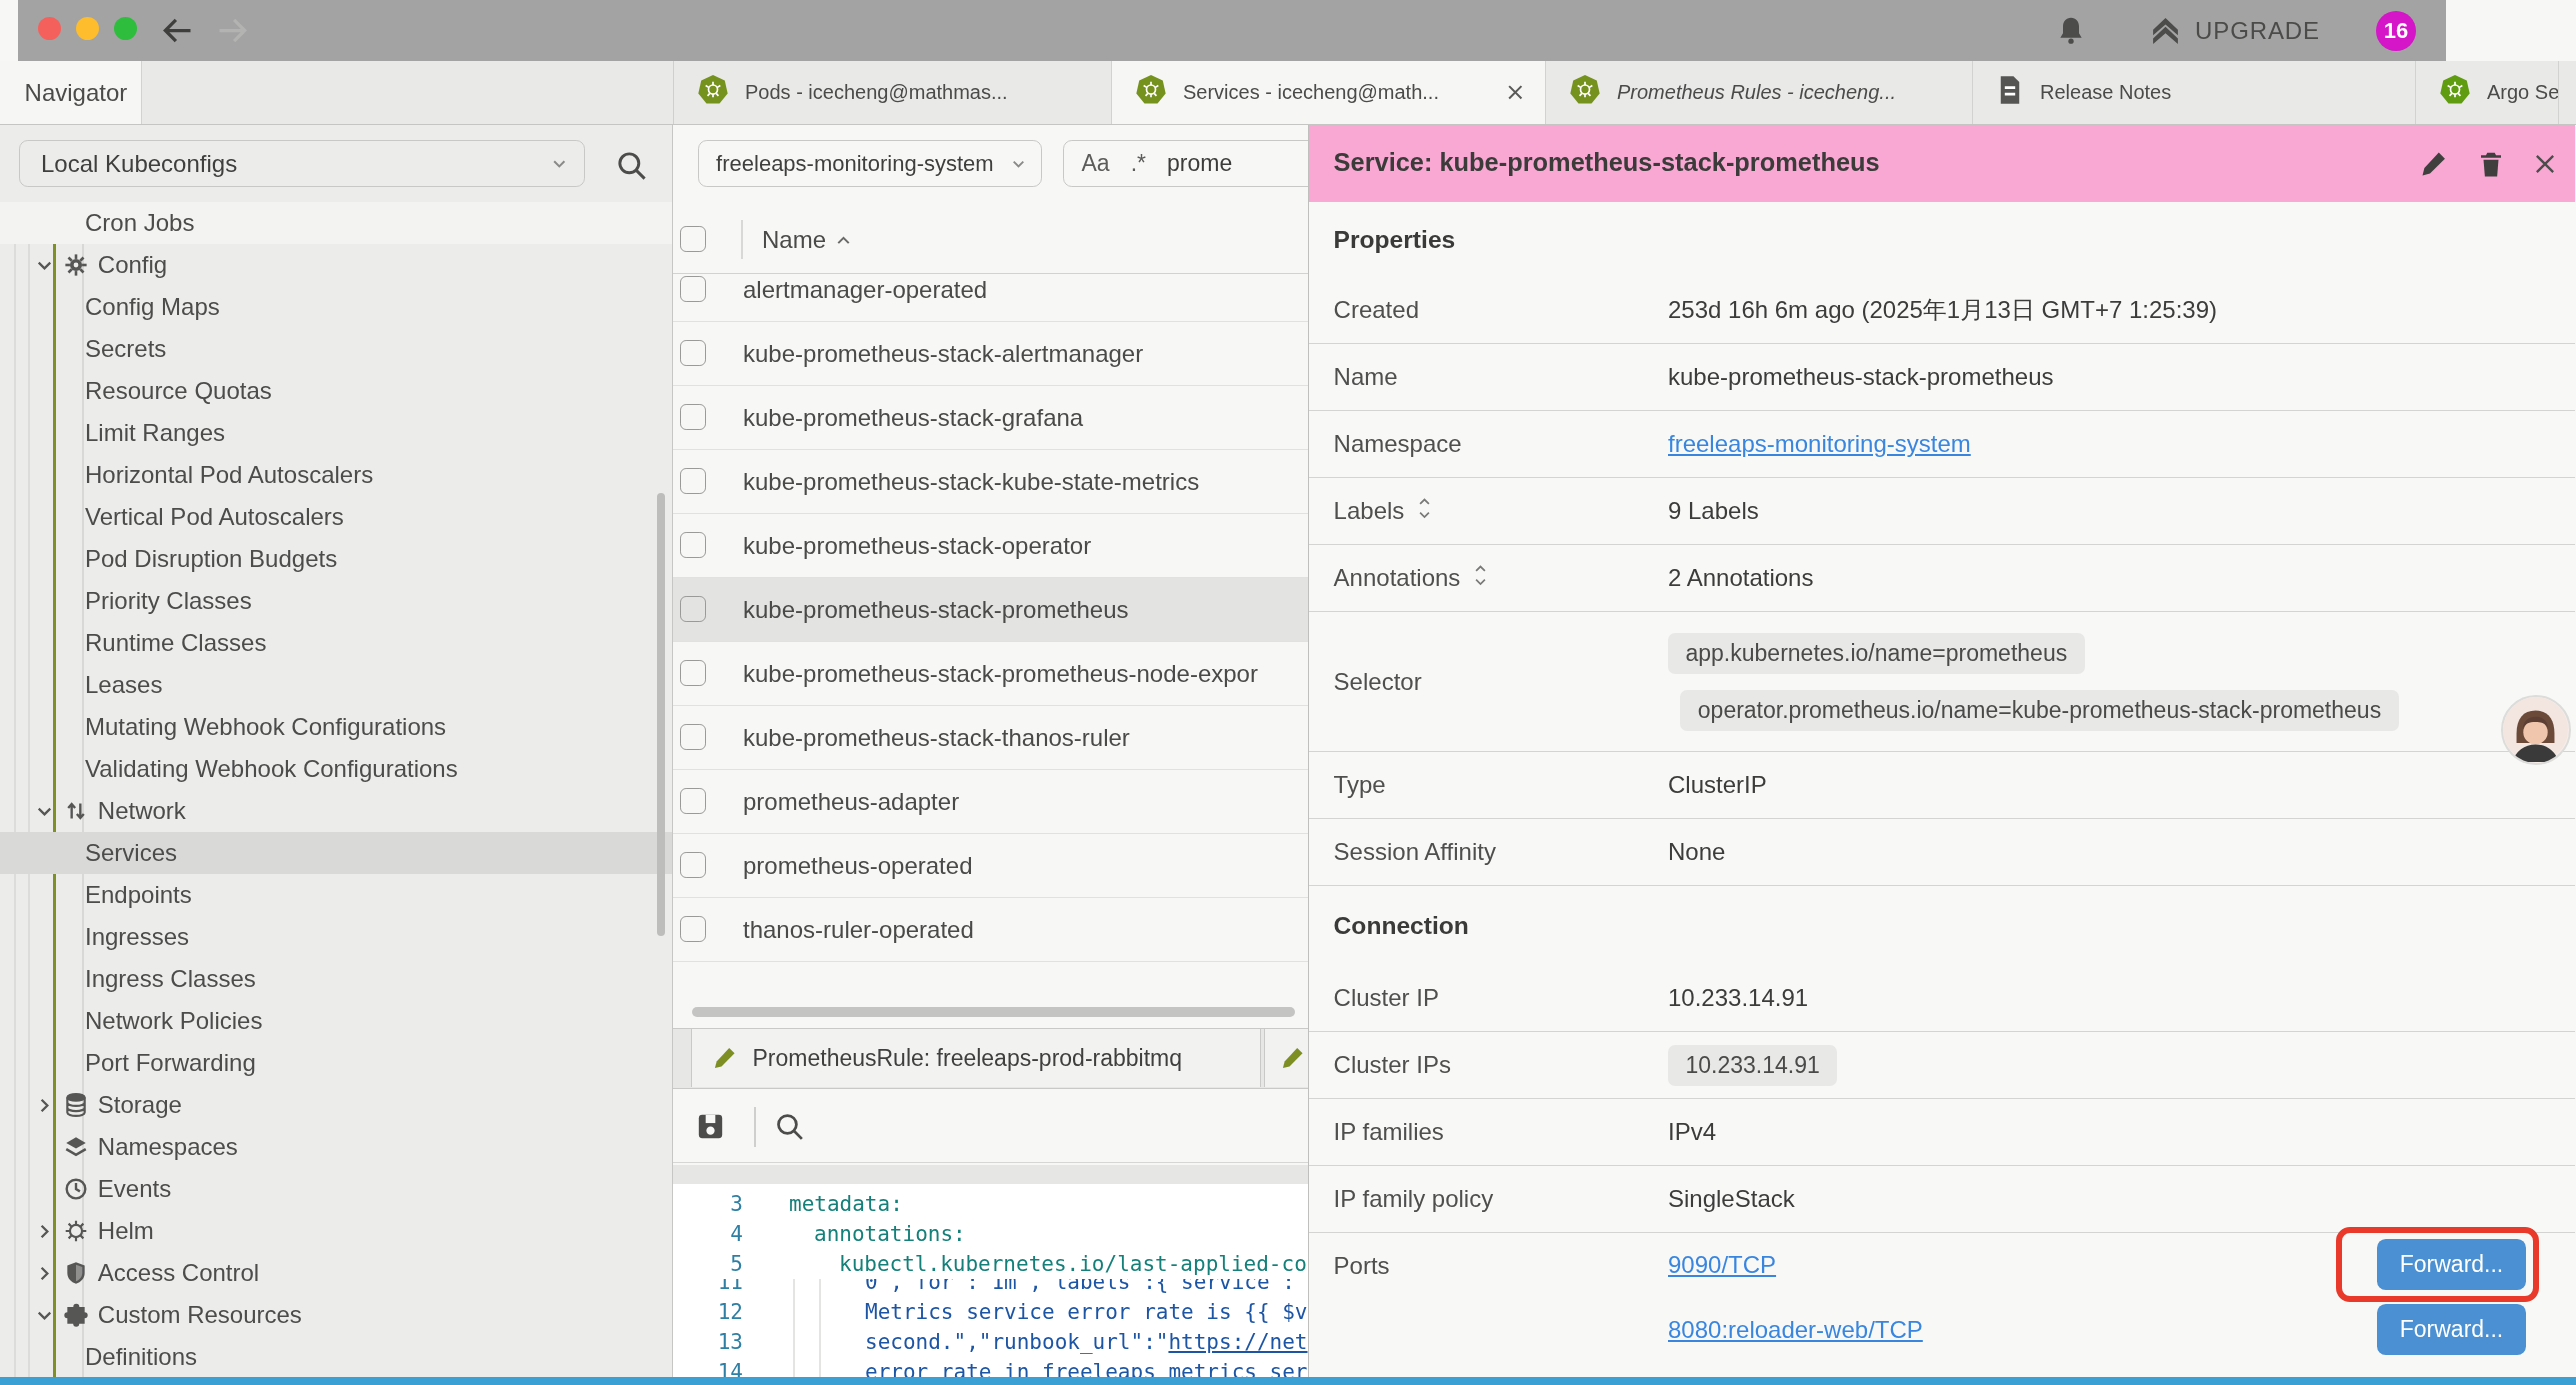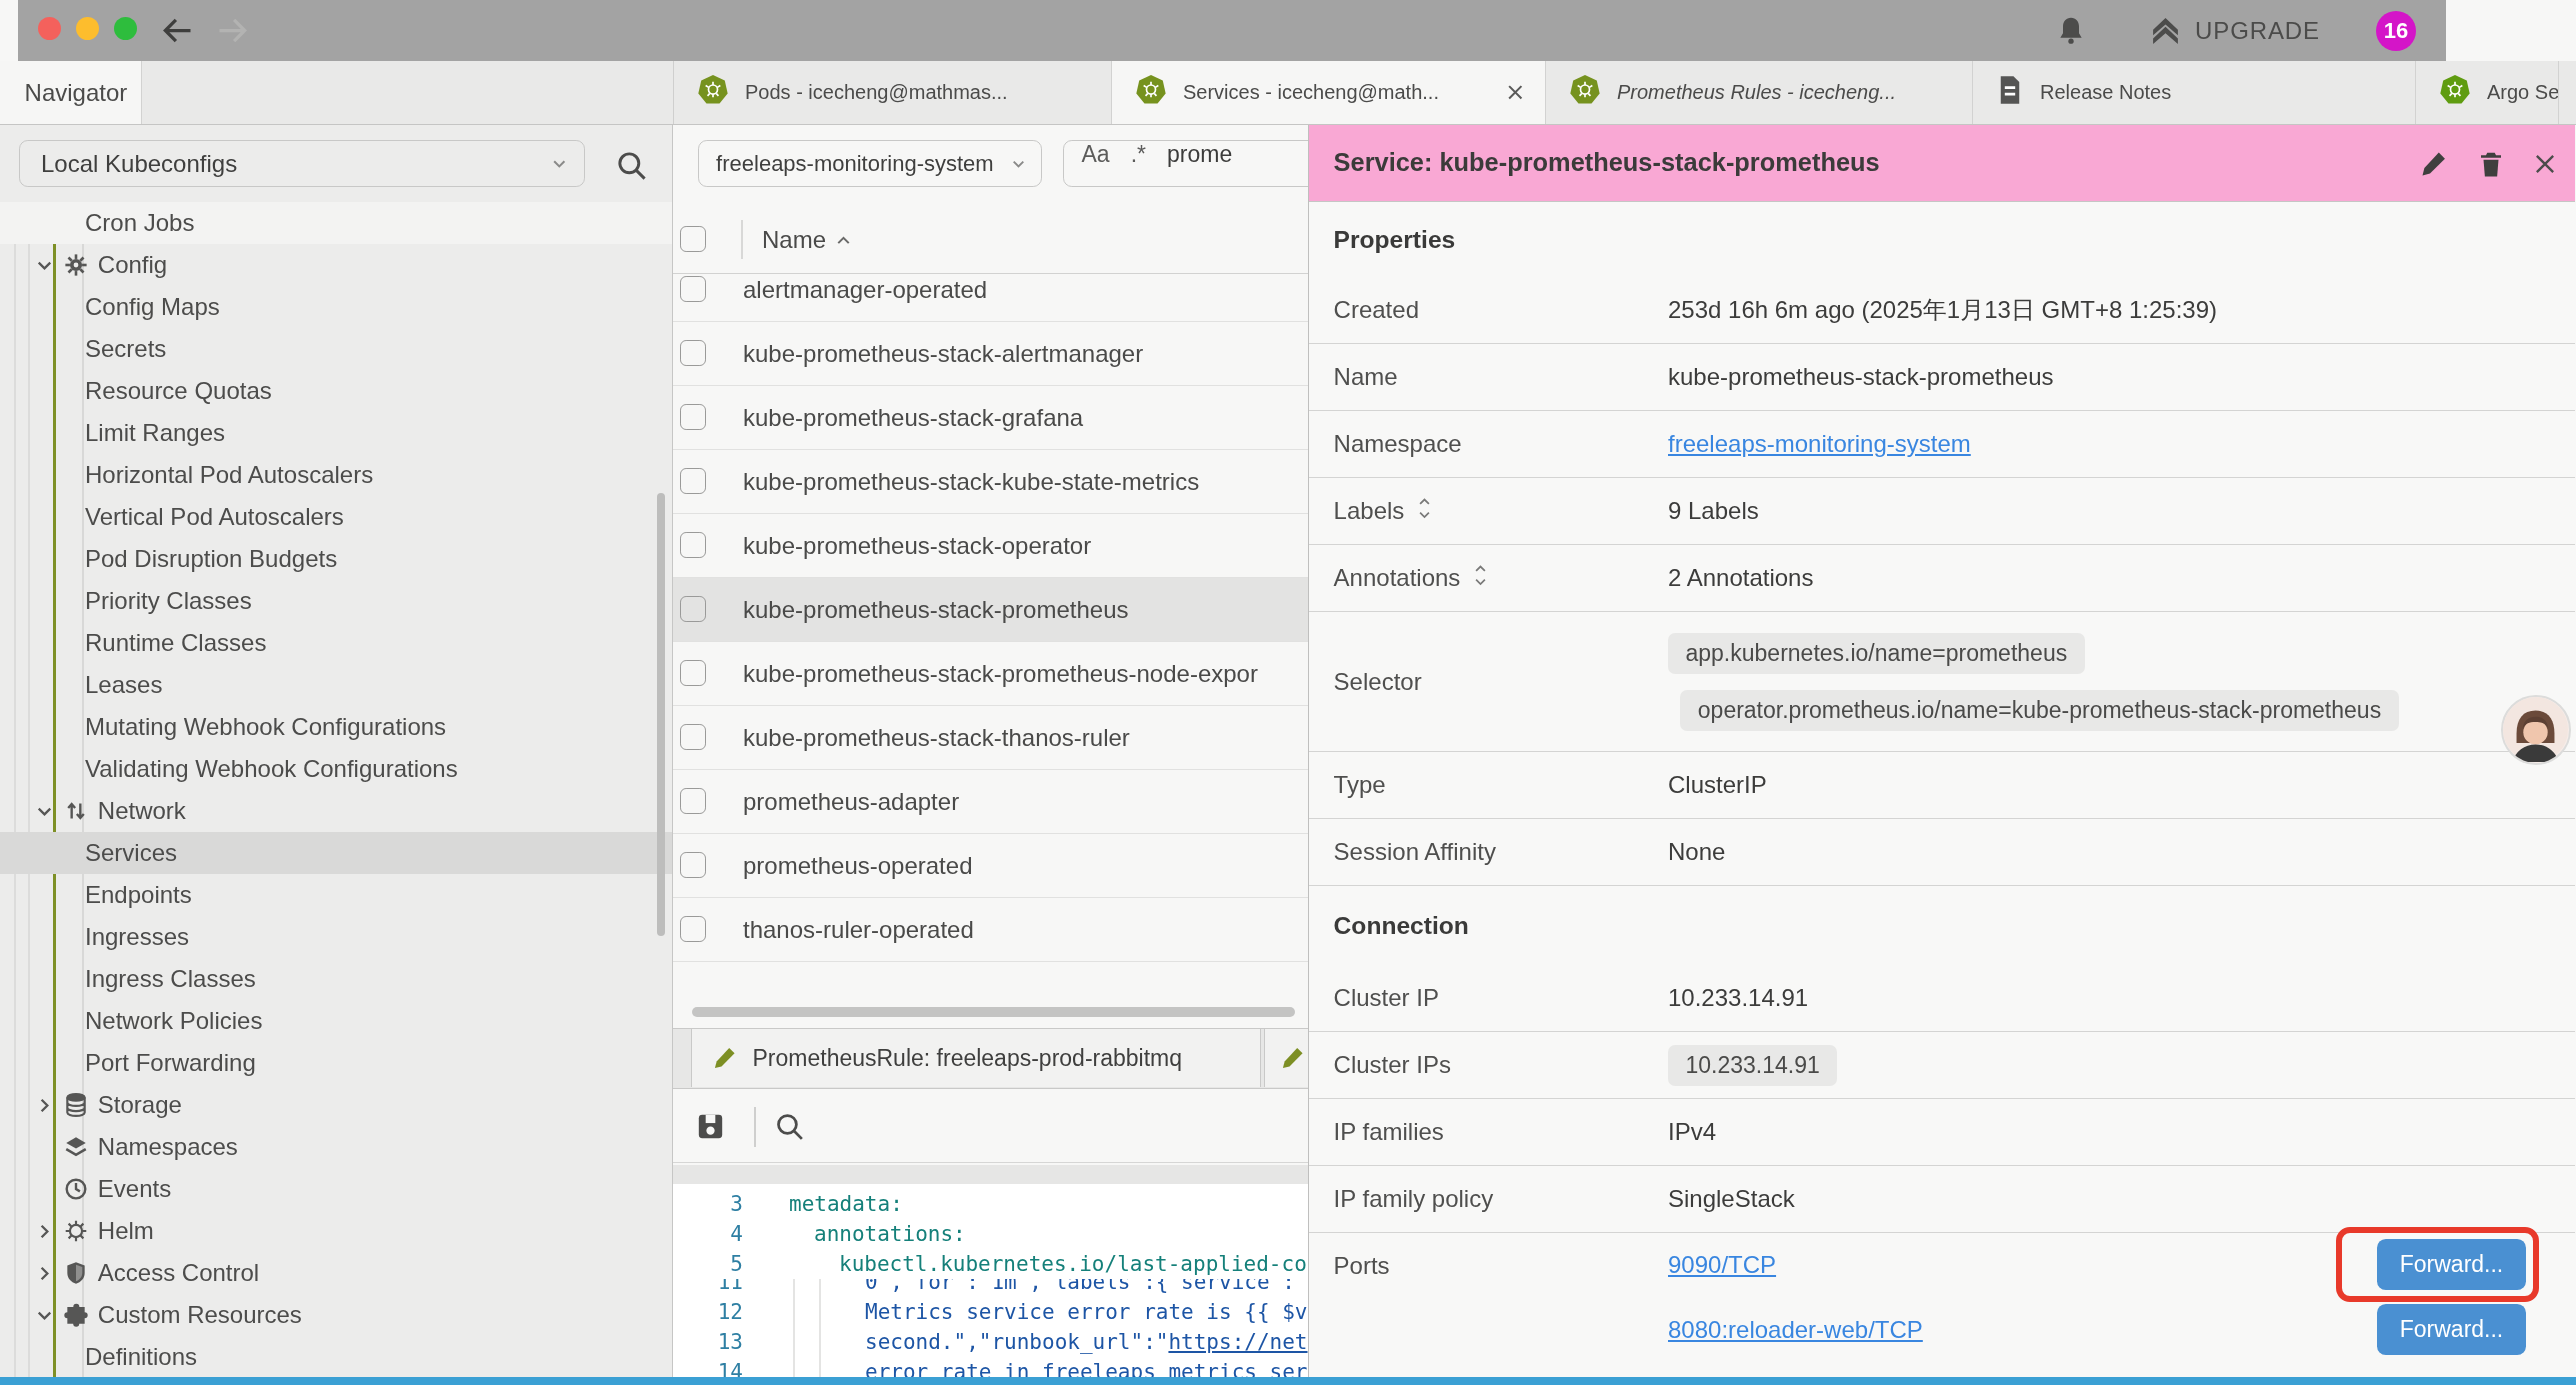--- a/index.html
+++ b/index.html
@@ -55,21 +55,21 @@
   .trow .tlabel1{margin-left:85px;}
   #sidebar-scrollbar{position:absolute;left:657px;top:368px;width:8px;height:443px;background:#bdbdbc;border-radius:4.4px;}
 
   
   #middle{left:673px;top:125px;width:635px;height:1254px;background:#f7f7f6;overflow:hidden;}
   #namespace-select{position:absolute;left:24.6px;top:15px;width:344px;height:47px;border:1.8px solid #c8c8c7;
     border-radius:8.8px;display:flex;align-items:center;box-sizing:border-box;padding:0 10.5px 0 17.5px;
     font-size:22px;color:#3f3f3e;}
   #namespace-select .sel-chev{margin-left:auto;display:flex;}
   #search-box{position:absolute;left:390px;top:15px;width:272px;height:47px;border:1.8px solid #c8c8c7;
-    border-radius:8.8px;display:flex;align-items:flex-start;box-sizing:border-box;padding-left:17.5px;gap:21px;}
+    border-radius:8.8px;display:flex;align-items:center;box-sizing:border-box;padding-left:17.5px;gap:21px;}
   .srch-tok{font-size:23px;color:#5c5c5b;}
   #search-query{font-size:23px;color:#3c3c3b;}
   #table-header{position:absolute;left:0;top:82px;width:635px;height:66px;border-bottom:1.8px solid #d2d2d1;}
   .cb{position:absolute;left:7px;width:26px;height:26px;border:1.8px solid #9a9a99;border-radius:6.1px;box-sizing:border-box;}
   #table-header .cb{top:19px;}
   #hdr-sep{position:absolute;left:68px;top:13px;width:1.8px;height:39px;background:#d8d8d7;}
   #hdr-name{position:absolute;left:89px;top:19px;font-size:24px;color:#4a4a49;display:flex;gap:7px;align-items:center;}
   #svc-rows{position:absolute;left:0;top:133px;width:635px;}
   .srow{position:relative;height:63px;border-bottom:1.8px solid #e1e1e0;display:flex;align-items:center;}
   .srow.sel{background:#e3e3e2;}
@@ -591,21 +591,21 @@
             <path d="M5 5l14 14M19 5L5 19"></path>
           </svg>
       </span>
     </div>
     <div id="detail-body">
         <div class="dheading h1">Properties</div>
         <div class="drow std">
           <span class="dlabel">
             <span>Created</span>
           </span>
-          <span class="dvalue">253d 16h 6m ago (2025年1月13日 GMT+8 1:25:39)</span>
+          <span class="dvalue">253d 16h 6m ago (2025年1月13日 GMT+7 1:25:39)</span>
         </div>
         <div class="drow std">
           <span class="dlabel">
             <span>Name</span>
           </span>
           <span class="dvalue">kube-prometheus-stack-prometheus</span>
         </div>
         <div class="drow std">
           <span class="dlabel">
             <span>Namespace</span>

